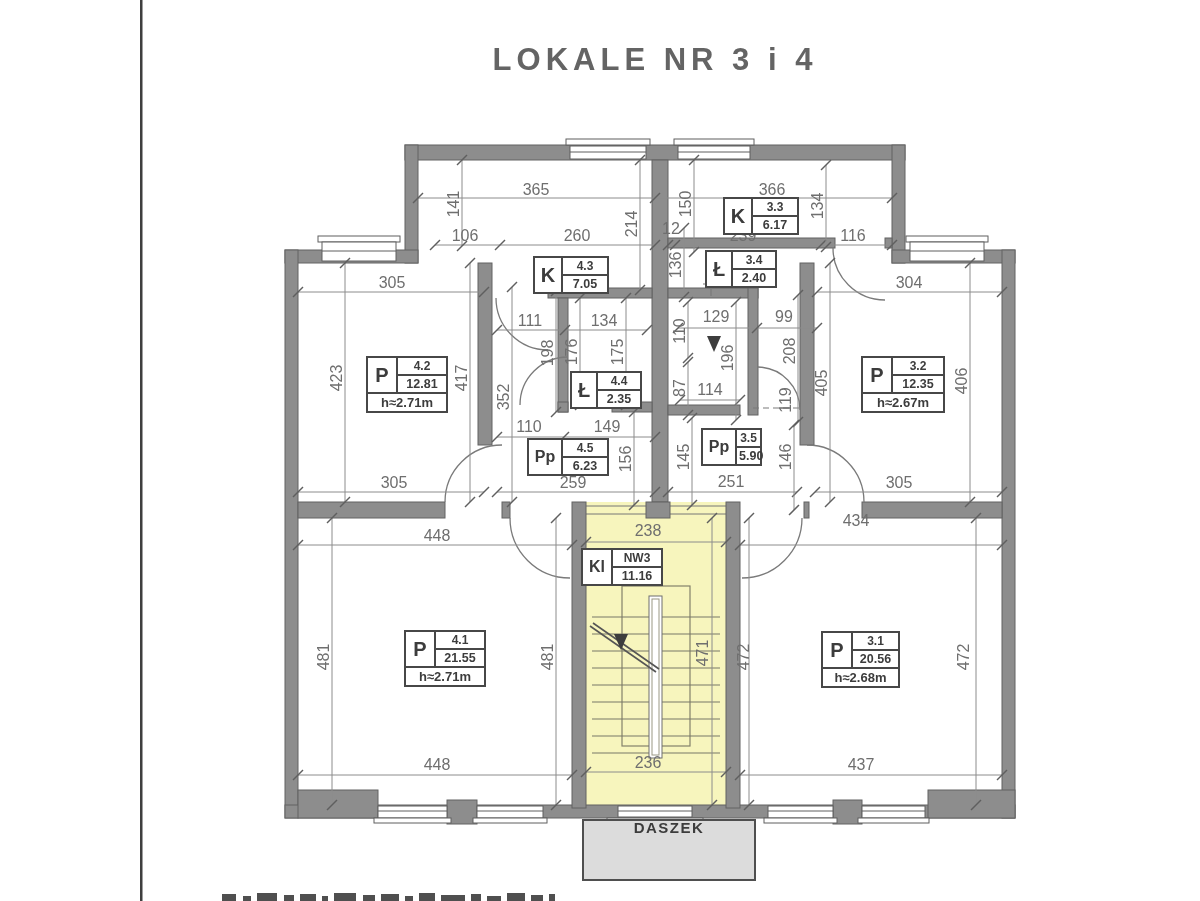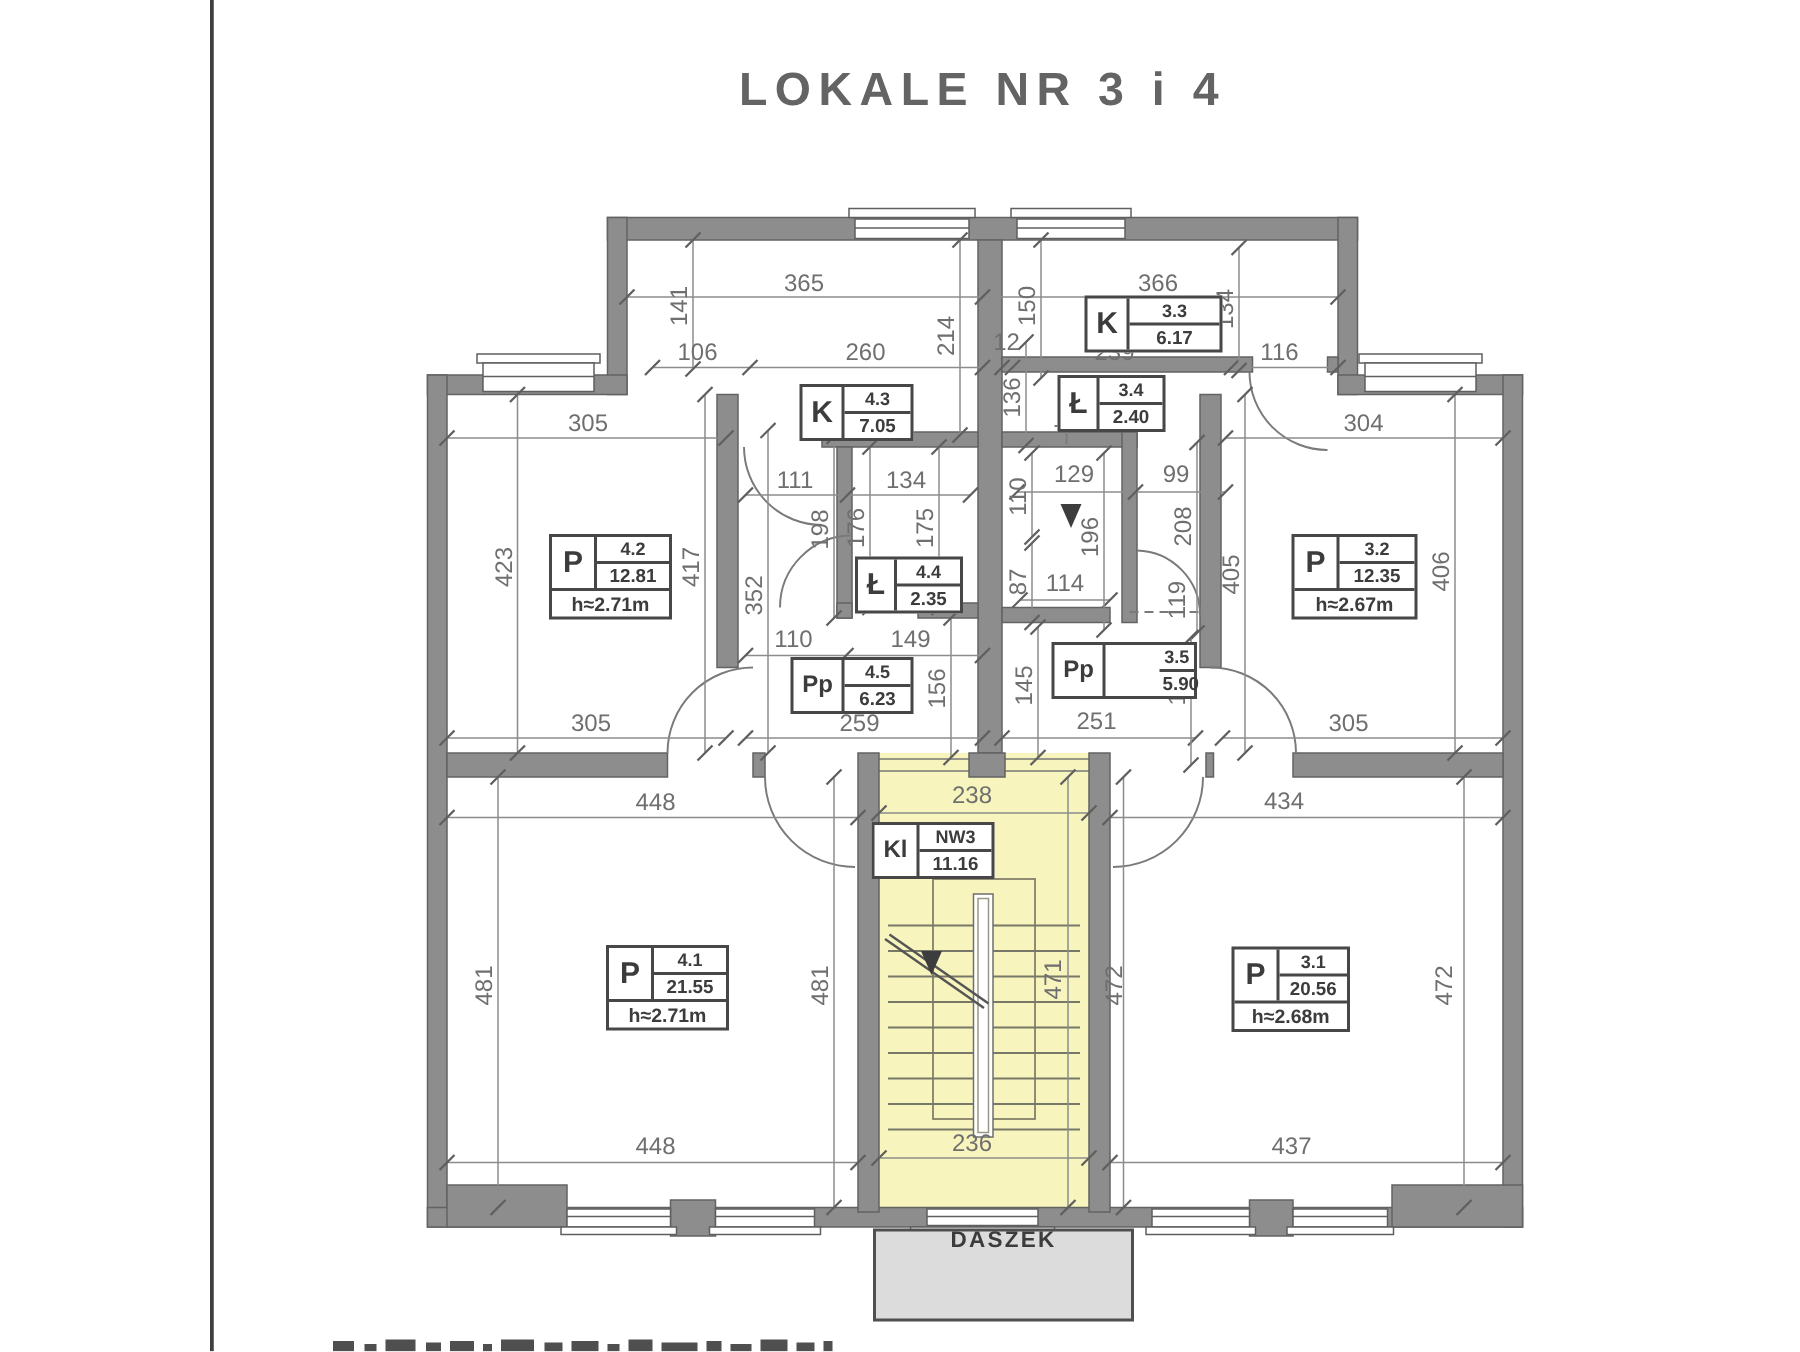--- a/index.html
+++ b/index.html
@@ -344,21 +344,21 @@
       <div class="dim" style="left: 607px; top: 427px;">149</div>
       <div class="dim v" style="left: 626px; top: 459px;">156</div>
       <div class="dim v" style="left: 684px; top: 457px;">145</div>
       <div class="dim v" style="left: 786px; top: 457px;">146</div>
       <div class="dim" style="left: 573px; top: 483px;">259</div>
       <div class="dim" style="left: 731px; top: 482px;">251</div>
       <div class="dim" style="left: 394px; top: 483px;">305</div>
       <div class="dim" style="left: 899px; top: 483px;">305</div>
       <div class="dim" style="left: 437px; top: 536px;">448</div>
       <div class="dim" style="left: 648px; top: 531px;">238</div>
-      <div class="dim" style="left: 856px; top: 535px;">434</div>
+      <div class="dim" style="left: 856px; top: 521px;">434</div>
       <div class="dim v" style="left: 324px; top: 657px;">481</div>
       <div class="dim v" style="left: 548px; top: 657px;">481</div>
       <div class="dim v" style="left: 703px; top: 653px;">471</div>
       <div class="dim v" style="left: 744px; top: 657px;">472</div>
       <div class="dim v" style="left: 964px; top: 657px;">472</div>
       <div class="dim" style="left: 437px; top: 765px;">448</div>
       <div class="dim" style="left: 648px; top: 763px;">236</div>
       <div class="dim" style="left: 861px; top: 765px;">437</div>
     </div>
 <div id="rooms">
@@ -405,39 +405,39 @@
           <div class="rb-right" style="width: 48px;">
             <div class="rb-num">4.1</div>
             <div class="rb-area">21.55</div>
           </div>
         </div>
         <div class="rb-h">h≈2.71m</div>
       </div>
       <div class="room-box" style="left: 723px; top: 197px;">
         <div class="rb-main">
           <div class="rb-code" style="width: 26px;">K</div>
-          <div class="rb-right" style="width: 60px;">
+          <div class="rb-right" style="width: 44px;">
             <div class="rb-num">3.3</div>
             <div class="rb-area">6.17</div>
           </div>
         </div>
       </div>
       <div class="room-box" style="left: 705px; top: 250px;">
         <div class="rb-main">
           <div class="rb-code" style="width: 24px;">Ł</div>
           <div class="rb-right" style="width: 42px;">
             <div class="rb-num">3.4</div>
             <div class="rb-area">2.40</div>
           </div>
         </div>
       </div>
       <div class="room-box" style="left: 701px; top: 428px;">
         <div class="rb-main">
           <div class="rb-code sm" style="width: 32px;">Pp</div>
-          <div class="rb-right" style="width: 23px; padding-left: 36px;">
+          <div class="rb-right" style="width: 23px;">
             <div class="rb-num">3.5</div>
             <div class="rb-area">5.90</div>
           </div>
         </div>
       </div>
       <div class="room-box" style="left: 861px; top: 356px;">
         <div class="rb-main">
           <div class="rb-code" style="width: 28px;">P</div>
           <div class="rb-right" style="width: 50px;">
             <div class="rb-num">3.2</div>

